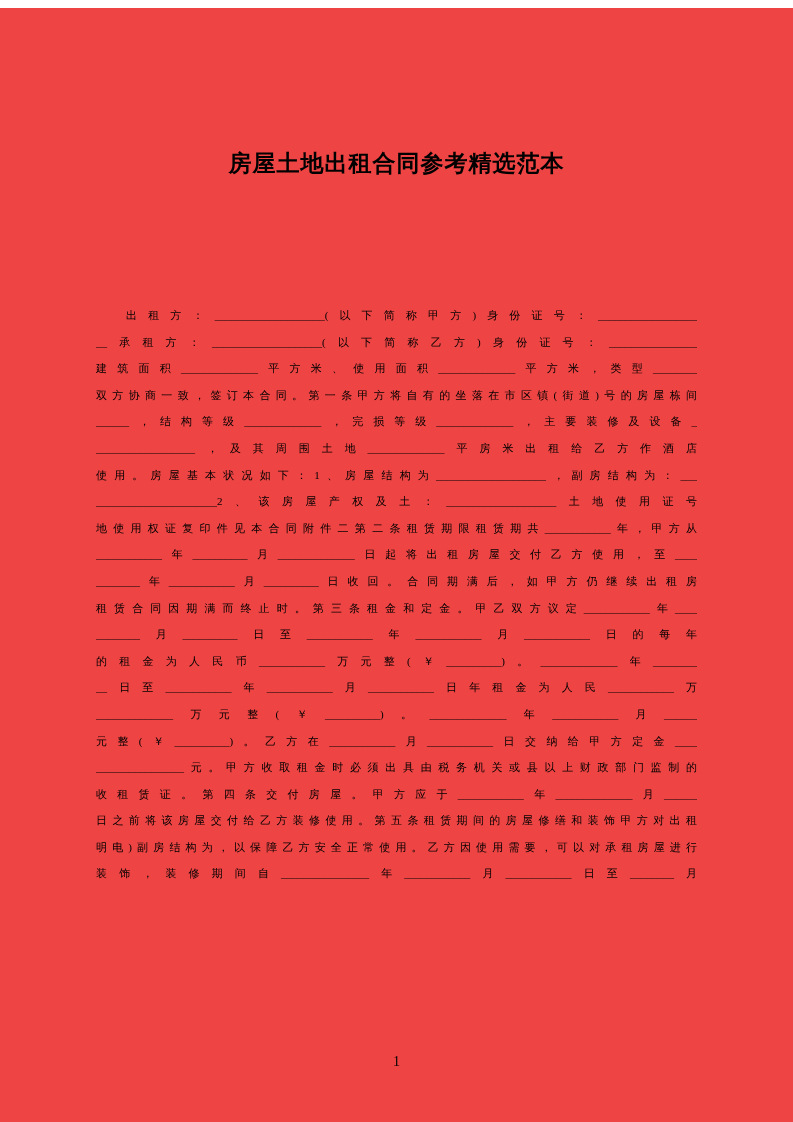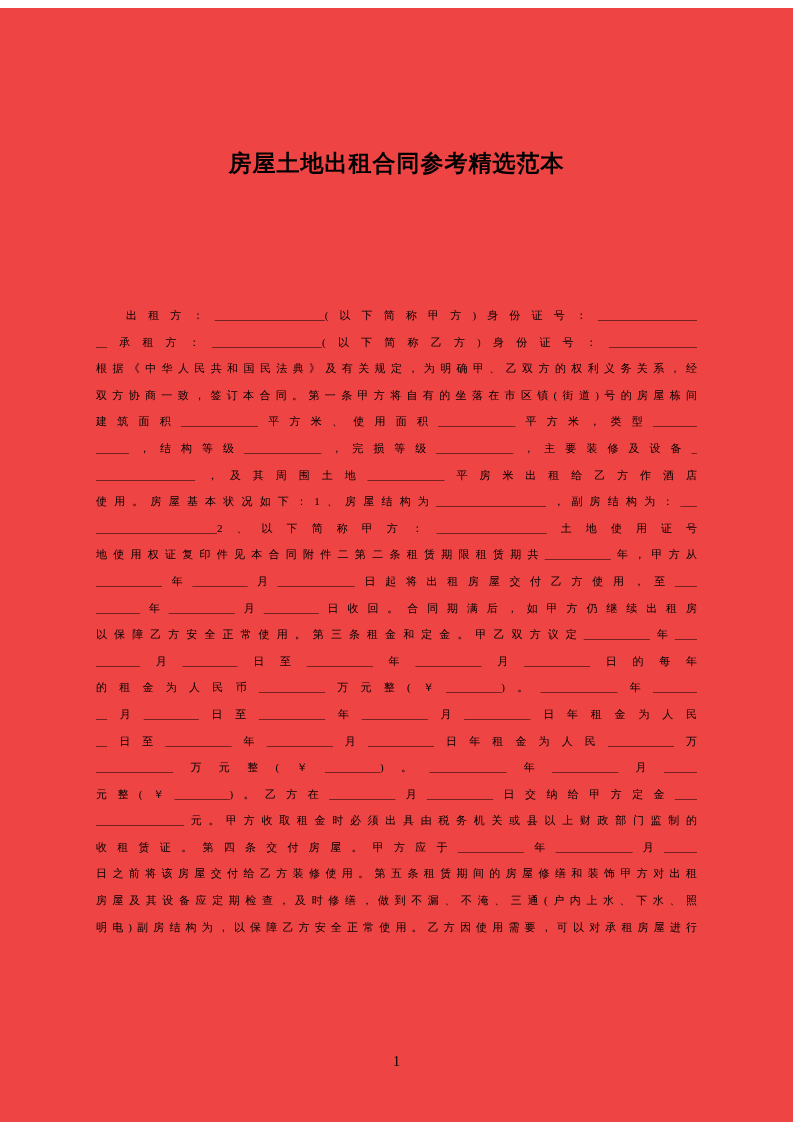--- a/index.html
+++ b/index.html
@@ -62,39 +62,37 @@
 </head>
 <body>
 
 <div class="page">
 
   <h1 class="doc-title">房屋土地出租合同参考精选范本</h1>
 
   <div class="doc-body">
     <div class="line indent">出租方：____________________(以下简称甲方)身份证号：__________________</div>
     <div class="line">__承租方：____________________(以下简称乙方)身份证号：________________</div>
-    <div class="line">根据《中华人民共和国民法典》及有关规定，为明确甲、乙双方的权利义务关系，经</div>
+    <div class="line">建筑面积______________平方米、使用面积______________平方米，类型________</div>
     <div class="line">双方协商一致，签订本合同。第一条甲方将自有的坐落在市区镇(街道)号的房屋栋间</div>
-    <div class="line">建筑面积______________平方米、使用面积______________平方米，类型________</div>
     <div class="line">______，结构等级______________，完损等级______________，主要装修及设备_</div>
     <div class="line">__________________，及其周围土地______________平房米出租给乙方作酒店</div>
     <div class="line">使用。房屋基本状况如下：1、房屋结构为____________________，副房结构为：___</div>
-    <div class="line">______________________2、以下简称甲方：____________________土地使用证号</div>
+    <div class="line">______________________2、该房屋产权及土：____________________土地使用证号</div>
     <div class="line">地使用权证复印件见本合同附件二第二条租赁期限租赁期共____________年，甲方从</div>
     <div class="line">____________年__________月______________日起将出租房屋交付乙方使用，至____</div>
     <div class="line">________年____________月__________日收回。合同期满后，如甲方仍继续出租房</div>
-    <div class="line">以保障乙方安全正常使用。第三条租金和定金。甲乙双方议定____________年____</div>
+    <div class="line">租赁合同因期满而终止时。第三条租金和定金。甲乙双方议定____________年____</div>
     <div class="line">________月__________日至____________年____________月____________日的每年</div>
     <div class="line">的租金为人民币____________万元整(￥__________)。______________年________</div>
-    <div class="line">__月__________日至____________年____________月____________日年租金为人民</div>
     <div class="line">__日至____________年____________月____________日年租金为人民____________万</div>
     <div class="line">______________万元整(￥__________)。______________年____________月______</div>
     <div class="line">元整(￥__________)。乙方在____________月____________日交纳给甲方定金____</div>
     <div class="line">________________元。甲方收取租金时必须出具由税务机关或县以上财政部门监制的</div>
     <div class="line">收租赁证。第四条交付房屋。甲方应于____________年______________月______</div>
     <div class="line">日之前将该房屋交付给乙方装修使用。第五条租赁期间的房屋修缮和装饰甲方对出租</div>
-    <div class="line">房屋及其设备应定期检查，及时修缮，做到不漏、不淹、三通(户内上水、下水、照</div>
     <div class="line">明电)副房结构为，以保障乙方安全正常使用。乙方因使用需要，可以对承租房屋进行</div>
+    <div class="line">装饰，装修期间自________________年____________月____________日至________月</div>
   </div>
 
   <div class="page-number">1</div>
 
 </div>
 
 </body></html>

